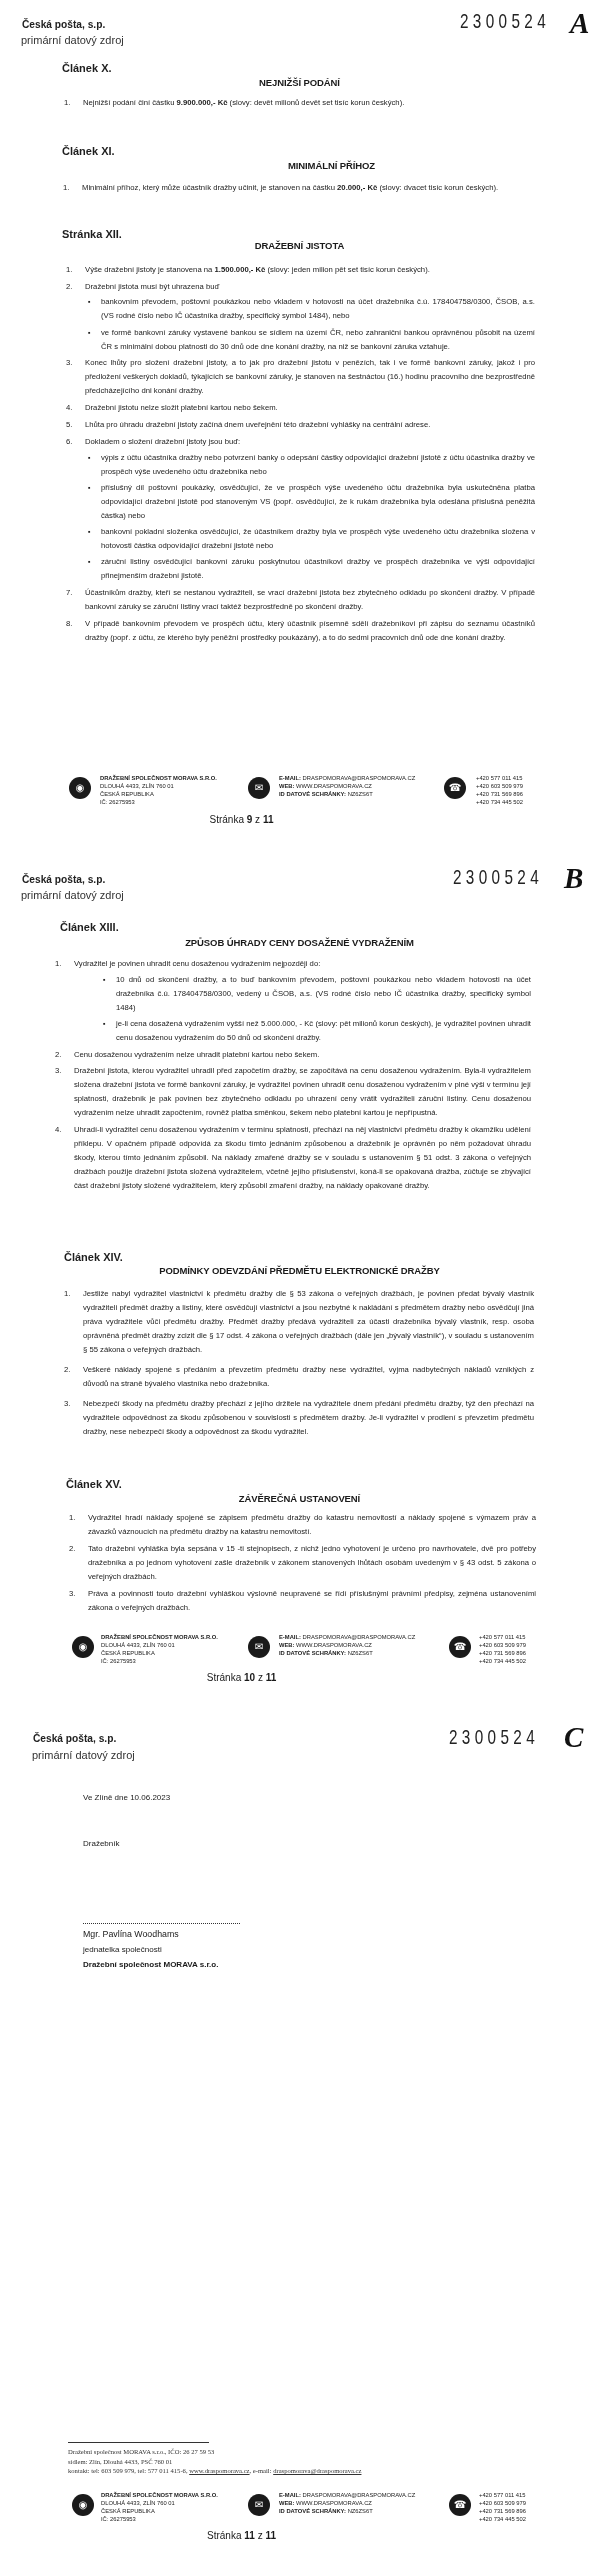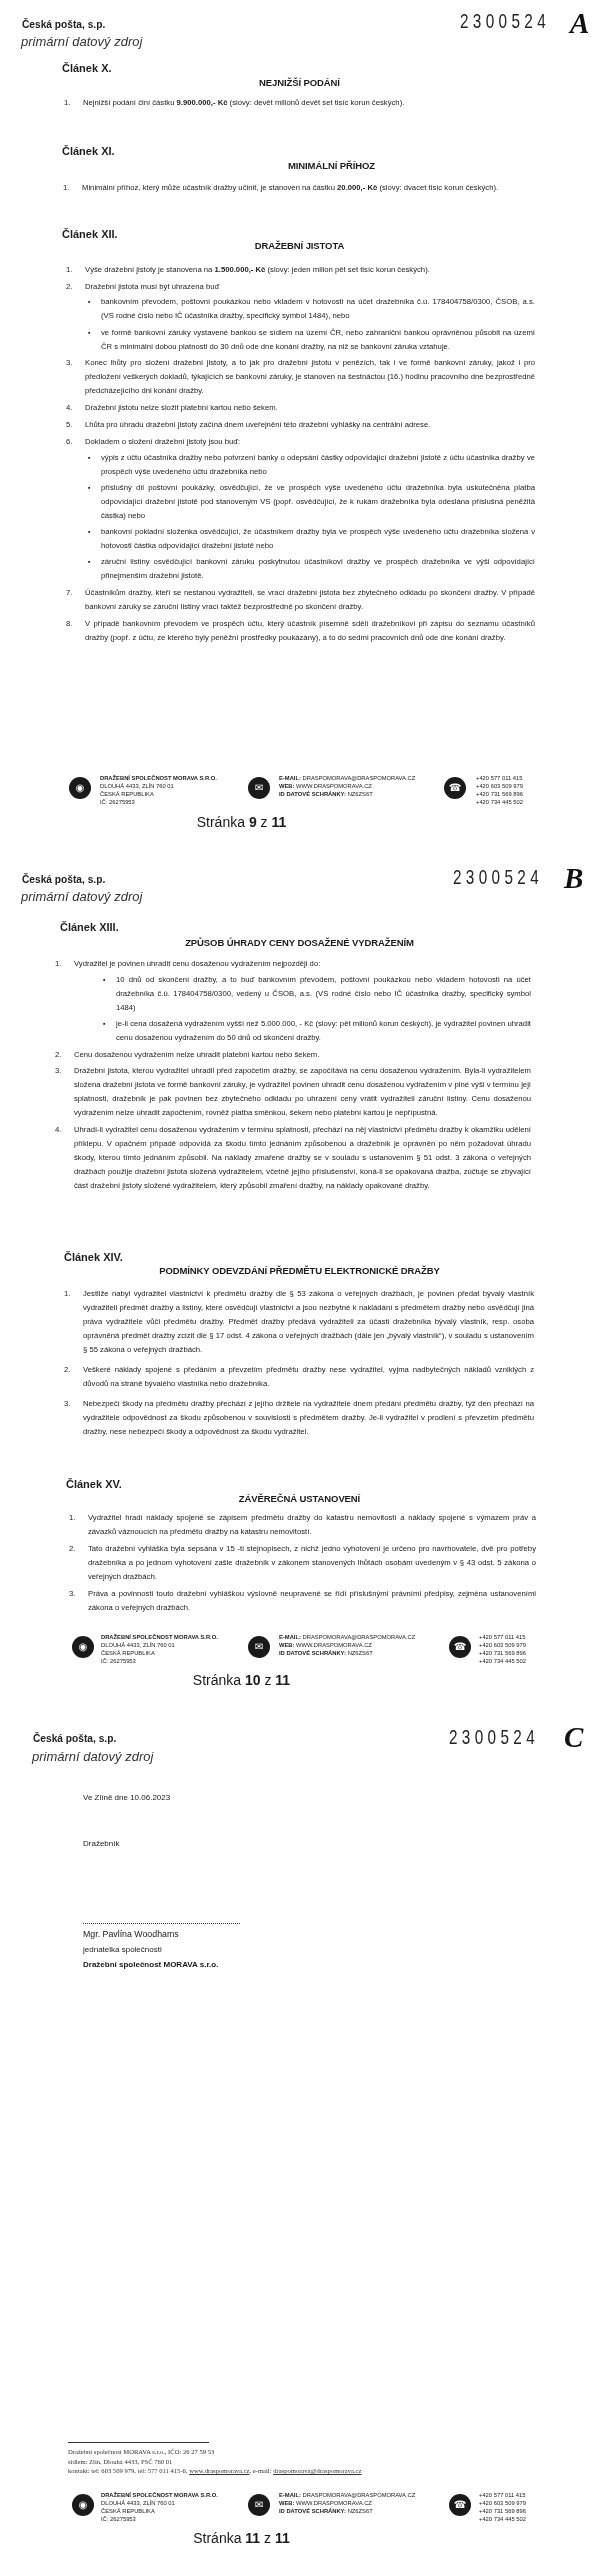--- a/index.html
+++ b/index.html
@@ -1,37 +1,37 @@
 <!DOCTYPE html>
 <html style="font-size:11.7px"><head>
 <meta charset="utf-8">
 <style>
   html, body { margin:0; padding:0; background:#ffffff; }
   body { width:599px; height:2576px; position:relative; overflow:hidden; color:#1a1a1a;
          font-family:"DejaVu Sans", sans-serif; }
   .abs { position:absolute; }
   .cp-name { font-family:"Liberation Sans", sans-serif; font-weight:bold; font-size:10.2px; color:#222; }
-  .cp-sub { font-family:"Liberation Sans", sans-serif; font-style:italic; font-size:13px; color:#333; }
+  .cp-sub { font-family:"Liberation Sans", sans-serif; font-size:11px; color:#333; }
   .stamp { font-family:"Liberation Sans", sans-serif; font-size:20.4px; letter-spacing:5.8px; color:#222; transform:scaleX(0.75); transform-origin:left top; }
   .stamp-letter { font-family:"Liberation Serif", serif; font-style:italic; font-weight:bold; font-size:29px; color:#111; }
   .article { font-size:11px; font-weight:bold; color:#1e1e1e; font-family:"Liberation Sans", sans-serif; }
   .heading { font-size:9.5px; font-weight:bold; text-align:center; left:0; width:599px; font-family:"Liberation Sans", sans-serif; letter-spacing:-0.1px; }
   .txt { font-size:7.7px; line-height:14px; font-family:"Liberation Sans", sans-serif; text-align:justify; color:#222; }
   ol.items { list-style:none; margin:0; padding:0; }
   ol.items > li { position:relative; padding-left:19px; margin-bottom:2.9px; }
   ol.items > li .num { position:absolute; left:0; top:0; }
   ul.bul { list-style:none; margin:1.5px 0 1.5px 0; padding:0; }
   ul.bul li { position:relative; padding-left:16px; margin-bottom:2.2px; }
   ul.bul li:before { content:"\25AA"; position:absolute; left:2.9px; top:0; font-size:7.3px; }
   b { font-weight:bold; }
   .footer { position:absolute; left:69px; width:467px; height:51px; font-family:"Liberation Sans", sans-serif; font-size:5.8px; color:#222; }
   .ficon { position:absolute; top:2.9px; width:22px; height:22px; border-radius:50%; background:#1a1a1a; color:#fff;
            display:flex; align-items:center; justify-content:center; font-size:10.2px; }
   .fblock { position:absolute; top:0; line-height:8px; white-space:nowrap; }
-  .pageno { position:absolute; left:0; width:483px; text-align:center; font-size:14px; font-family:"Liberation Sans", sans-serif; }
+  .pageno { position:absolute; left:0; width:483px; text-align:center; font-size:10px; font-family:"Liberation Sans", sans-serif; }
   .sig { font-size:8px; font-family:"Liberation Sans", sans-serif; }
   .notes { font-family:"Liberation Serif", serif; font-size:6.6px; line-height:9.5px; color:#333; }
   .notes u { text-decoration:underline; }
   .rule { position:absolute; height:0.7px; background:#333; }
 </style>
 </head>
 <body>
 
 <div>
   <div class="abs cp-name" style="left:22px;top:19px;">Česká pošta, s.p.</div>
@@ -56,21 +56,21 @@
   <div class="abs heading" style="top:160px;margin-left:32px;">MINIMÁLNÍ PŘÍHOZ</div>
   <div class="abs txt" style="left:63px;top:181px;width:470px;">
     <ol class="items">
       <li>
         <span class="num">1.</span>
         <span>Minimální příhoz, který může účastník dražby učinit, je stanoven na částku </span><b>20.000,- Kč</b><span> (slovy: dvacet tisíc korun českých).</span>
       </li>
     </ol>
   </div>
 
-  <div class="abs article" style="left:62px;top:228px;">Článek XII.</div>
+  <div class="abs article" style="left:62px;top:228px;">Stránka XII.</div>
   <div class="abs heading" style="top:240px;">DRAŽEBNÍ JISTOTA</div>
   <div class="abs txt" style="left:66px;top:263px;width:469px;">
     <ol class="items">
       <li>
         <span class="num">1.</span>
         <span>Výše dražební jistoty je stanovena na </span><b>1.500.000,- Kč</b><span> (slovy: jeden milion pět set tisíc korun českých).</span>
       </li>
       <li>
         <span class="num">2.</span>
         <span>Dražební jistota musí být uhrazena buď</span>

